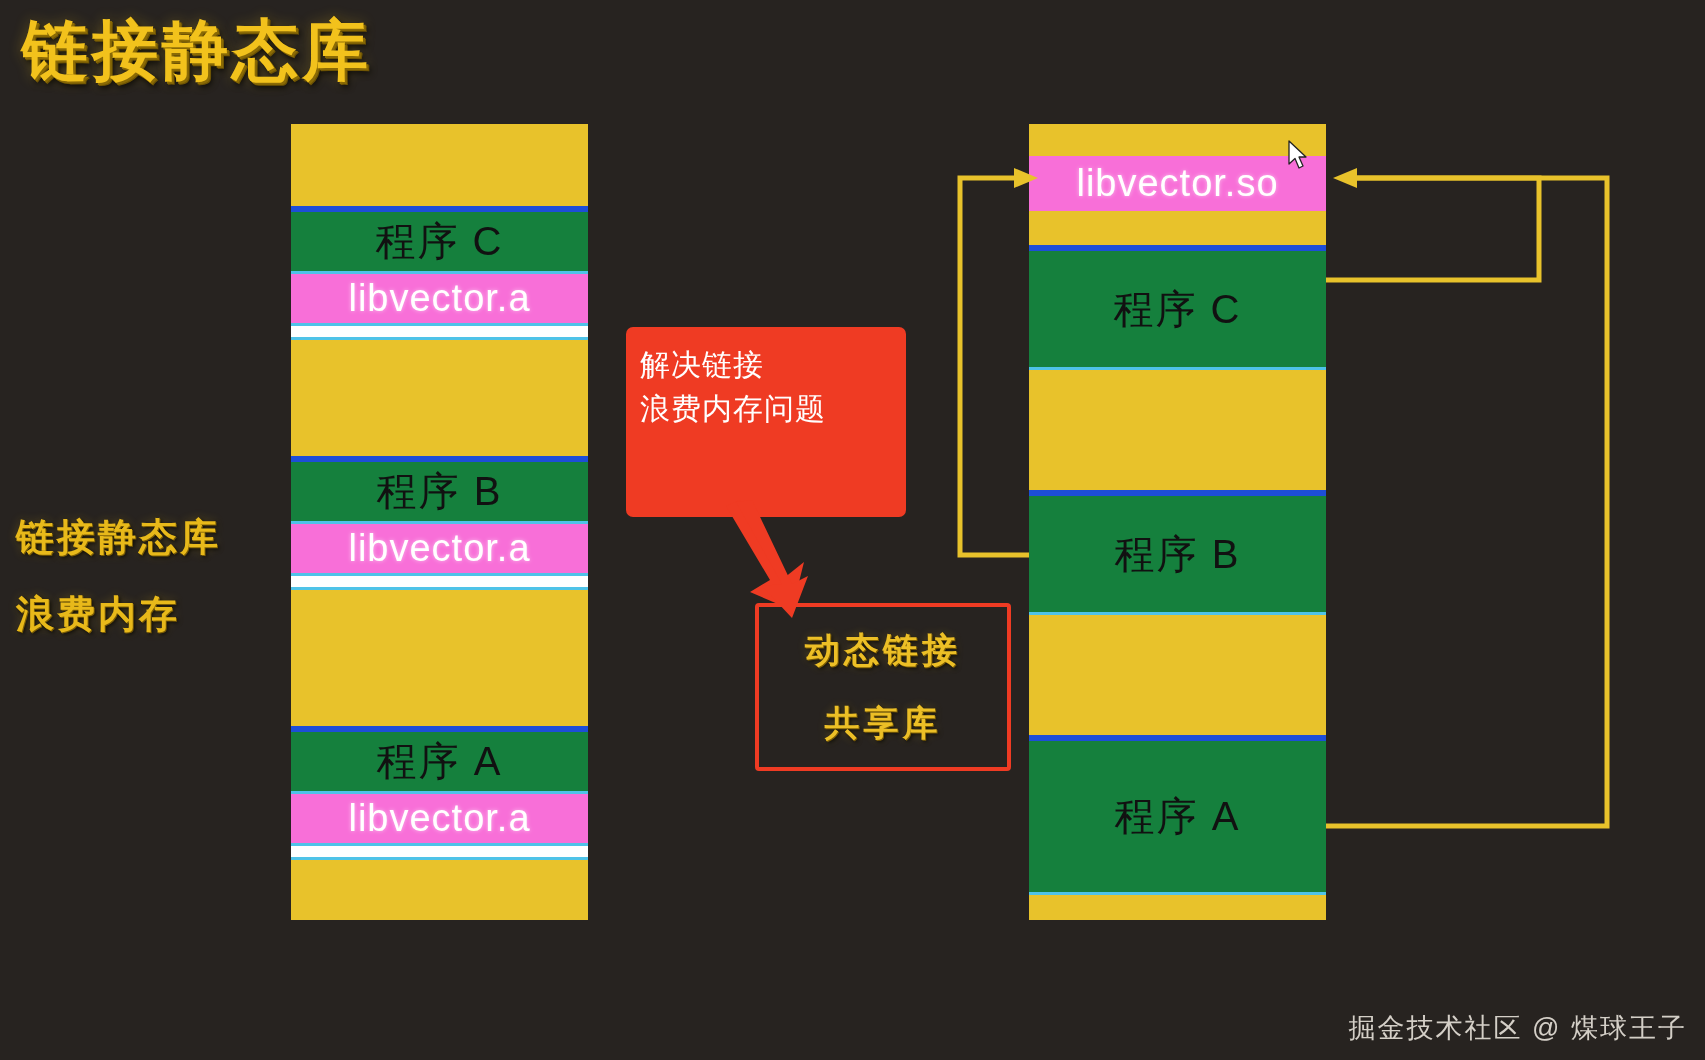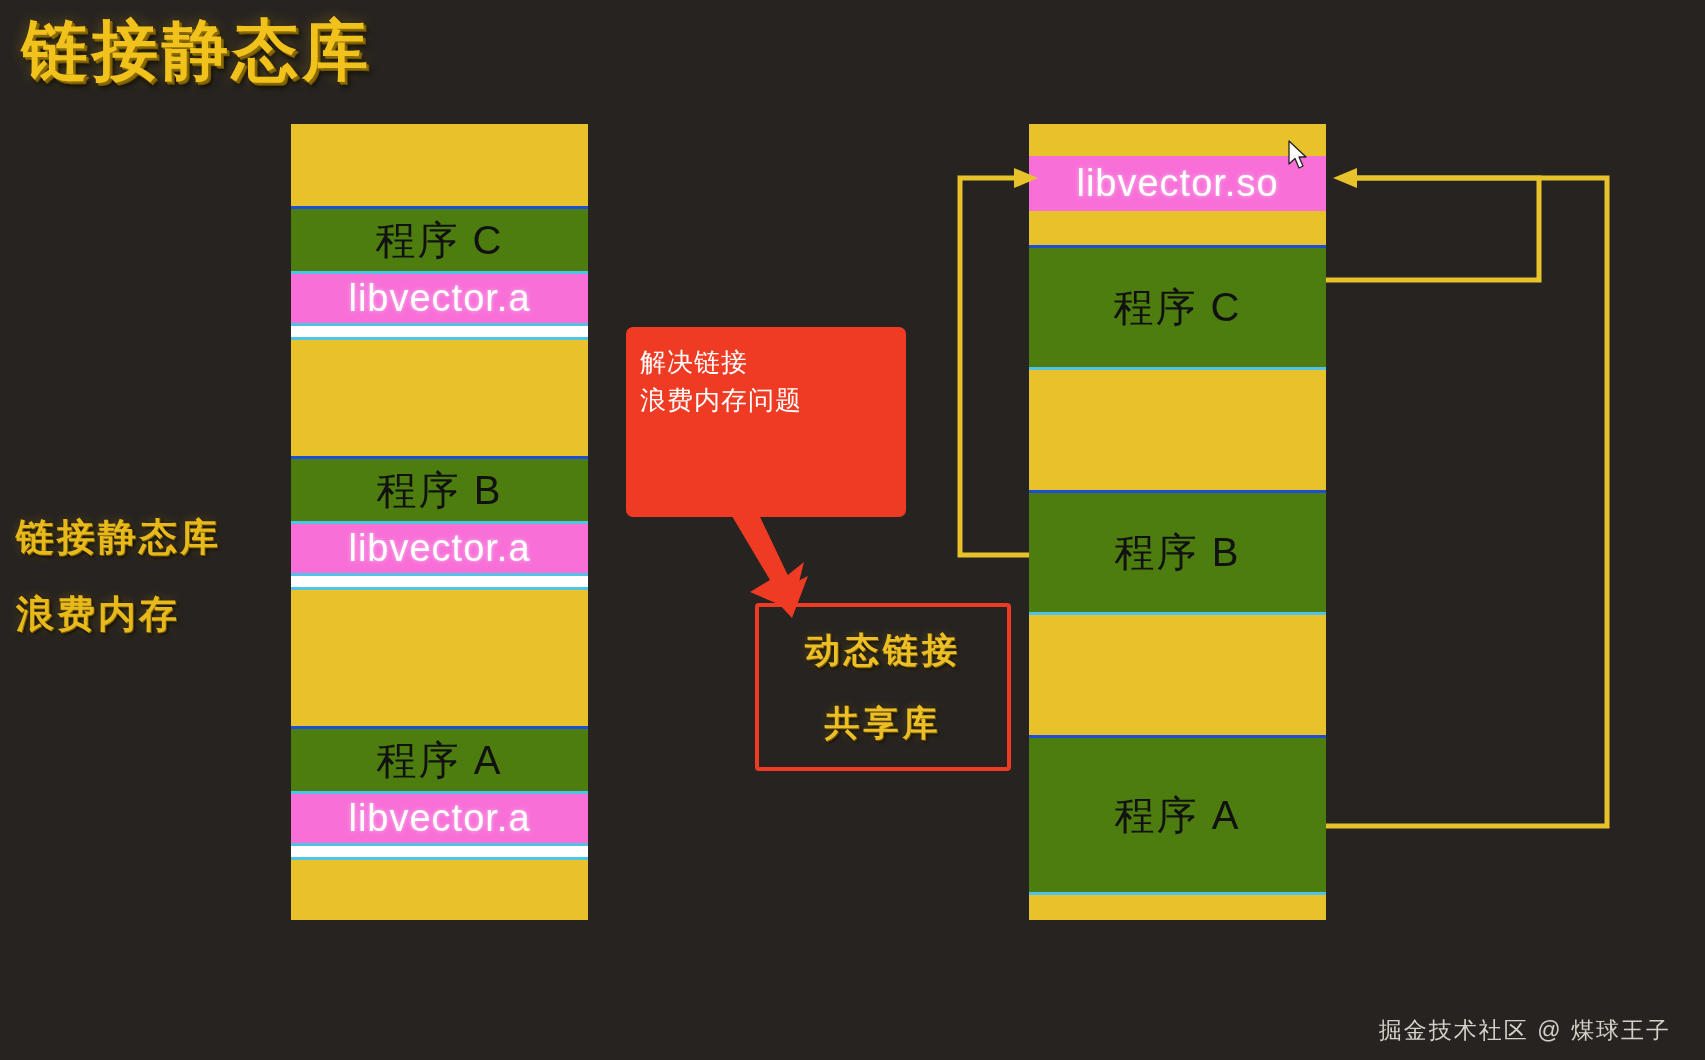--- a/index.html
+++ b/index.html
@@ -53,22 +53,22 @@
       2px 2px 4px rgba(0,0,0,0.9),
       0 0 10px rgba(232,185,26,0.28);
   }
   #side-note .ln { display: block; margin-bottom: 26px; }
 
   
   .mem-col { position: absolute; }
   .seg { position: absolute; left: 0; right: 0; box-sizing: border-box; }
   .seg-yellow { background: #e8c22b; }
   .seg-prog {
-    background: #4d7c0f;
-    border-top: 3px solid #1d4ed8;
+    background: #15803d;
+    border-top: 6px solid #1d4ed8;
     border-bottom: 3px solid #4fc3e8;
     display: flex;
     align-items: center;
     justify-content: center;
   }
   .seg-prog .lbl {
     font-family: "Liberation Sans", "DejaVu Sans", sans-serif;
     font-size: 40px;
     color: #111;
     letter-spacing: 2px;
@@ -102,21 +102,21 @@
     width: 280px;
     height: 190px;
     background: #ef3b23;
     border-radius: 7px;
     box-sizing: border-box;
     padding: 16px 0 0 14px;
   }
   #callout .cl {
     display: block;
     font-family: "Liberation Sans", "DejaVu Sans", sans-serif;
-    font-size: 26px;
+    font-size: 30px;
     line-height: 1.47;
     color: #ffffff;
     letter-spacing: 1px;
     white-space: nowrap;
   }
   #callout-arrow {
     position: absolute;
     left: 722px;
     top: 500px;
     width: 110px;
@@ -167,24 +167,24 @@
     left: 1288px;
     top: 140px;
     width: 22px;
     height: 32px;
     pointer-events: none;
   }
 
   
   #watermark {
     position: absolute;
-    right: 34px;
+    right: 18px;
     bottom: 14px;
     font-family: "Liberation Sans", "DejaVu Sans", sans-serif;
-    font-size: 23px;
+    font-size: 27px;
     letter-spacing: 2px;
     color: #d4cfc7;
     white-space: nowrap;
   }
 </style>
 </head>
 <body>
 
 <div id="stage">
 

